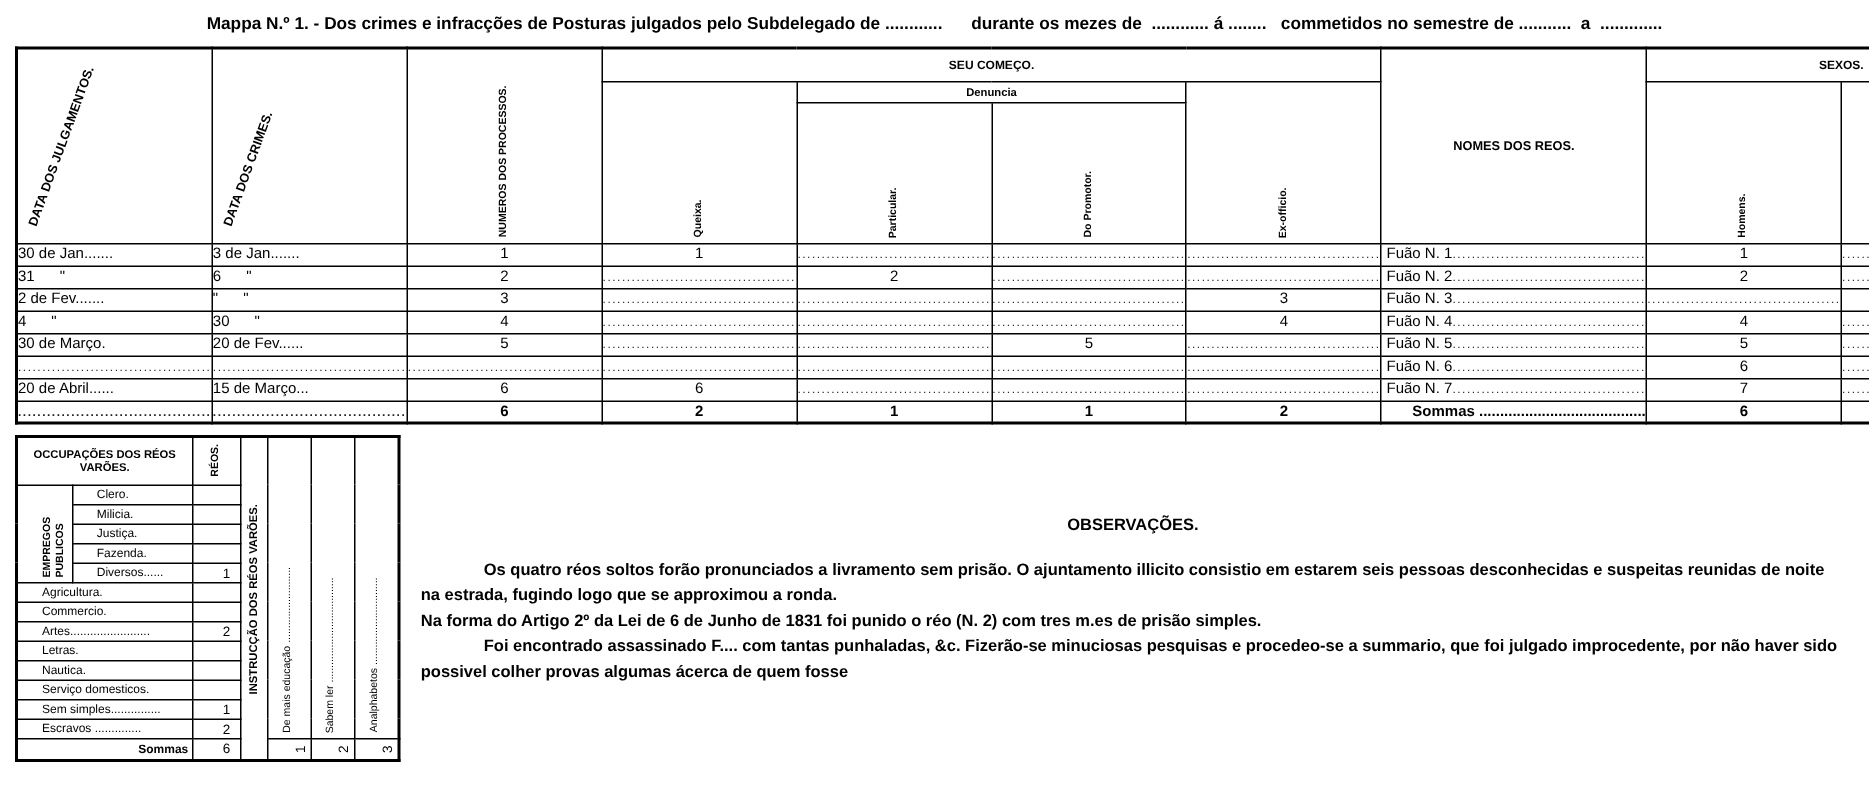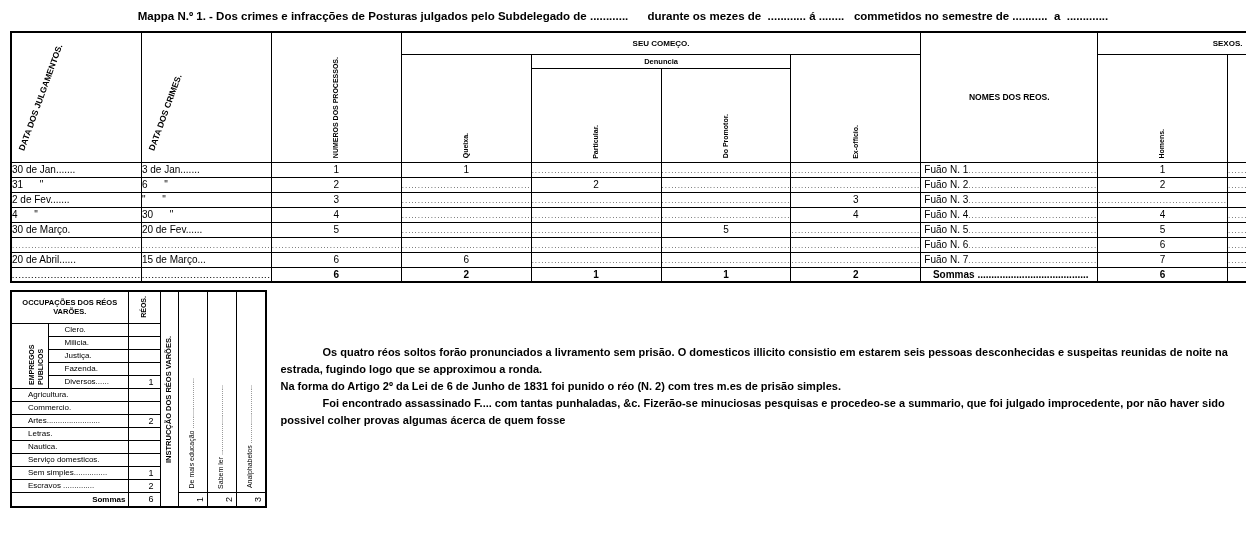--- a/index.html
+++ b/index.html
@@ -27,21 +27,21 @@
   tr.h2 > th.rot .v { max-height:100px; }
   tr.h3 > th.rot .v { max-height:86px; }
 
   th.diag { position:relative; }
   .diag .dv { position:absolute; left:14px; bottom:10px; transform:rotate(-70deg); transform-origin:0 100%; white-space:nowrap; font-size:8.5px; font-weight:bold; }
 
   .main tbody tr { height:15px; }
   .main tbody td { font-size:10px; }
   td.c-val { text-align:center; }
   td.c-date { white-space:pre; }
-  td.c-nome { text-align:center; padding-left:3px; white-space:nowrap; }
+  td.c-nome { text-align:right; padding-left:3px; white-space:nowrap; }
   .dots { display:inline-block; white-space:nowrap; font-size:8px; letter-spacing:1px; color:#222; vertical-align:middle; }
   tr.sommas { height:17px; }
   tr.sommas td { font-weight:bold; }
 
   .bottom { display:flex; margin:7px 10px 0 10px; }
   .occ { border:2px solid #000; table-layout:fixed; flex:0 0 auto; }
   .occ th, .occ td { border:1px solid #000; padding:0 2px; overflow:hidden;margin-top:16px; }
   .occ-h { font-size:7.5px; font-weight:bold; text-align:center; height:32px; line-height:1.3; padding:2px; vertical-align:middle; }
   .occ td { height:13px; font-size:8px;padding-left:16px; }
   .occ-lbl { text-align:left; white-space:nowrap; font-weight:normal; }
@@ -313,20 +313,21 @@
         <td colspan="2" class="occ-lbl sommas-lbl">Sommas</td>
         <td class="occ-val">6</td>
         <td class="occ-val"><span class="rotnum">1</span></td>
         <td class="occ-val"><span class="rotnum">2</span></td>
         <td class="occ-val"><span class="rotnum">3</span></td>
       </tr>
     </tbody>
       </table>
 
     <div class="obs">
-      <div class="obs-line indent">Os quatro réos soltos forão pronunciados a livramento sem prisão. O domesticos illicito consistio em estarem seis pessoas desconhecidas  e suspeitas reunidas de noite na estrada, fugindo logo que se approximou a ronda.</div>
+      <div class="obs-h">OBSERVAÇÕES.</div>
+      <div class="obs-line indent">Os quatro réos soltos forão pronunciados a livramento sem prisão. O ajuntamento illicito consistio em estarem seis pessoas desconhecidas  e suspeitas reunidas de noite na estrada, fugindo logo que se approximou a ronda.</div>
       <div class="obs-line">Na forma do Artigo 2º da Lei de 6 de Junho de 1831 foi punido o réo (N. 2) com tres m.es de prisão simples.</div>
       <div class="obs-line indent">Foi encontrado assassinado F.... com tantas punhaladas, &amp;c.   Fizerão-se minuciosas pesquisas e procedeo-se a summario, que foi julgado improcedente, por não haver sido possivel colher provas algumas ácerca de quem fosse</div>
     </div>
 
   </div>
 
 </div>
 
 </body></html>

